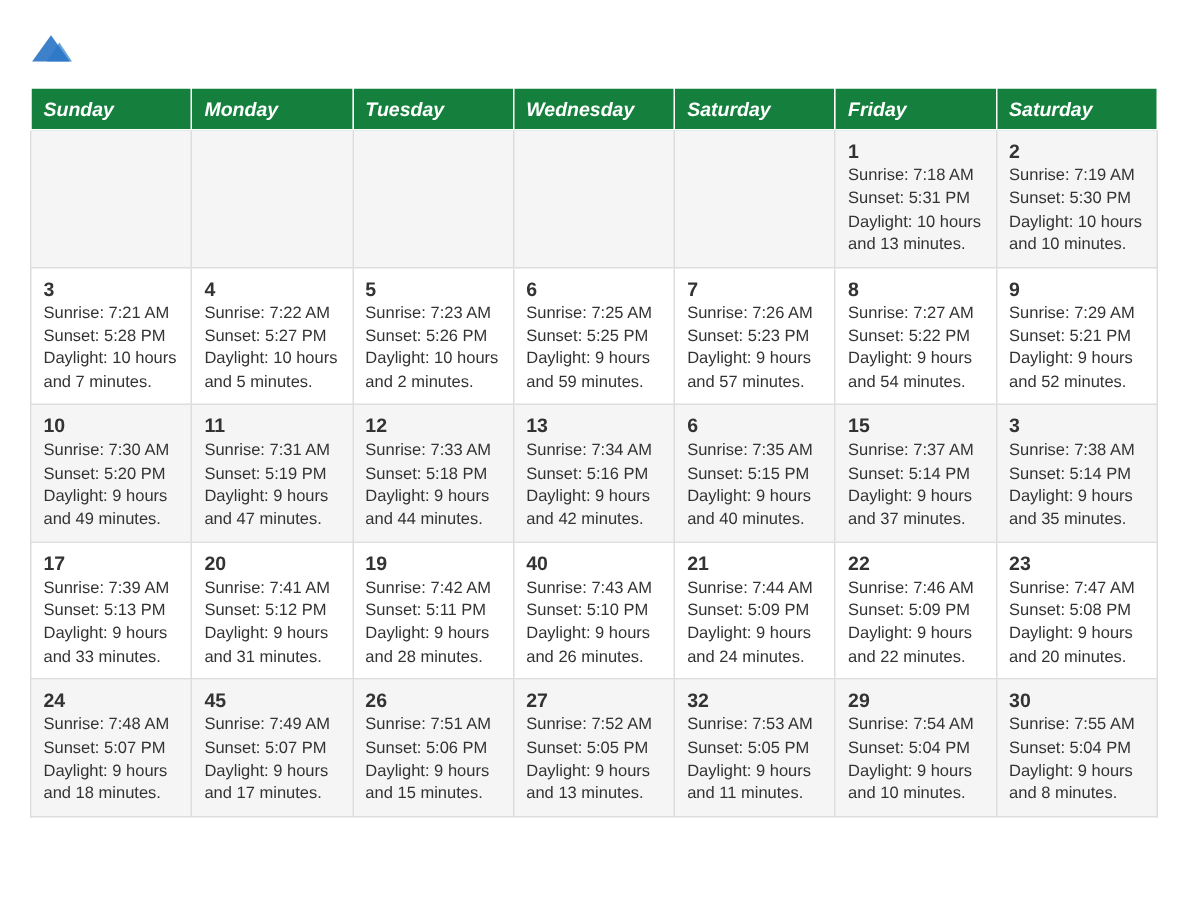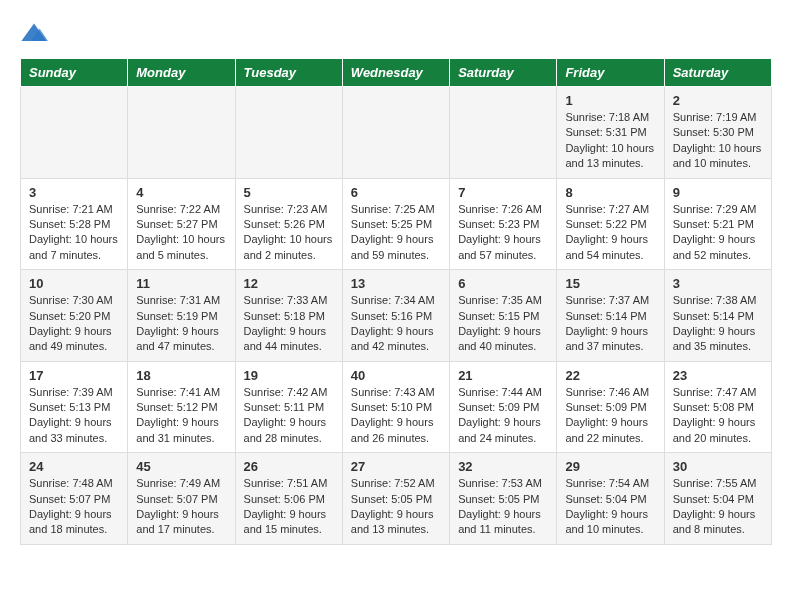--- a/index.html
+++ b/index.html
@@ -195,21 +195,21 @@
           <span class="day-number">3</span>
           <div class="day-info">Sunrise: 7:38 AM<br>Sunset: 5:14 PM<br>Daylight: 9 hours<br>and 35 minutes.</div>
         </td>
       </tr>
       <tr>
         <td>
           <span class="day-number">17</span>
           <div class="day-info">Sunrise: 7:39 AM<br>Sunset: 5:13 PM<br>Daylight: 9 hours<br>and 33 minutes.</div>
         </td>
         <td>
-          <span class="day-number">18</span>
+          <span class="day-number">20</span>
           <div class="day-info">Sunrise: 7:41 AM<br>Sunset: 5:12 PM<br>Daylight: 9 hours<br>and 31 minutes.</div>
         </td>
         <td>
           <span class="day-number">19</span>
           <div class="day-info">Sunrise: 7:42 AM<br>Sunset: 5:11 PM<br>Daylight: 9 hours<br>and 28 minutes.</div>
         </td>
         <td>
           <span class="day-number">40</span>
           <div class="day-info">Sunrise: 7:43 AM<br>Sunset: 5:10 PM<br>Daylight: 9 hours<br>and 26 minutes.</div>
         </td>

